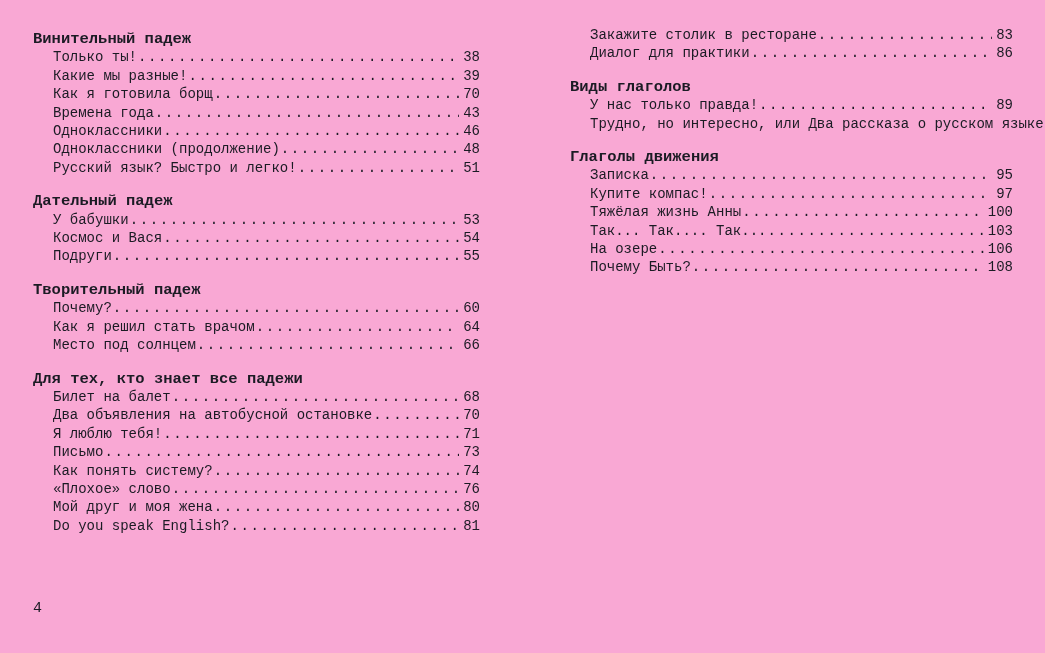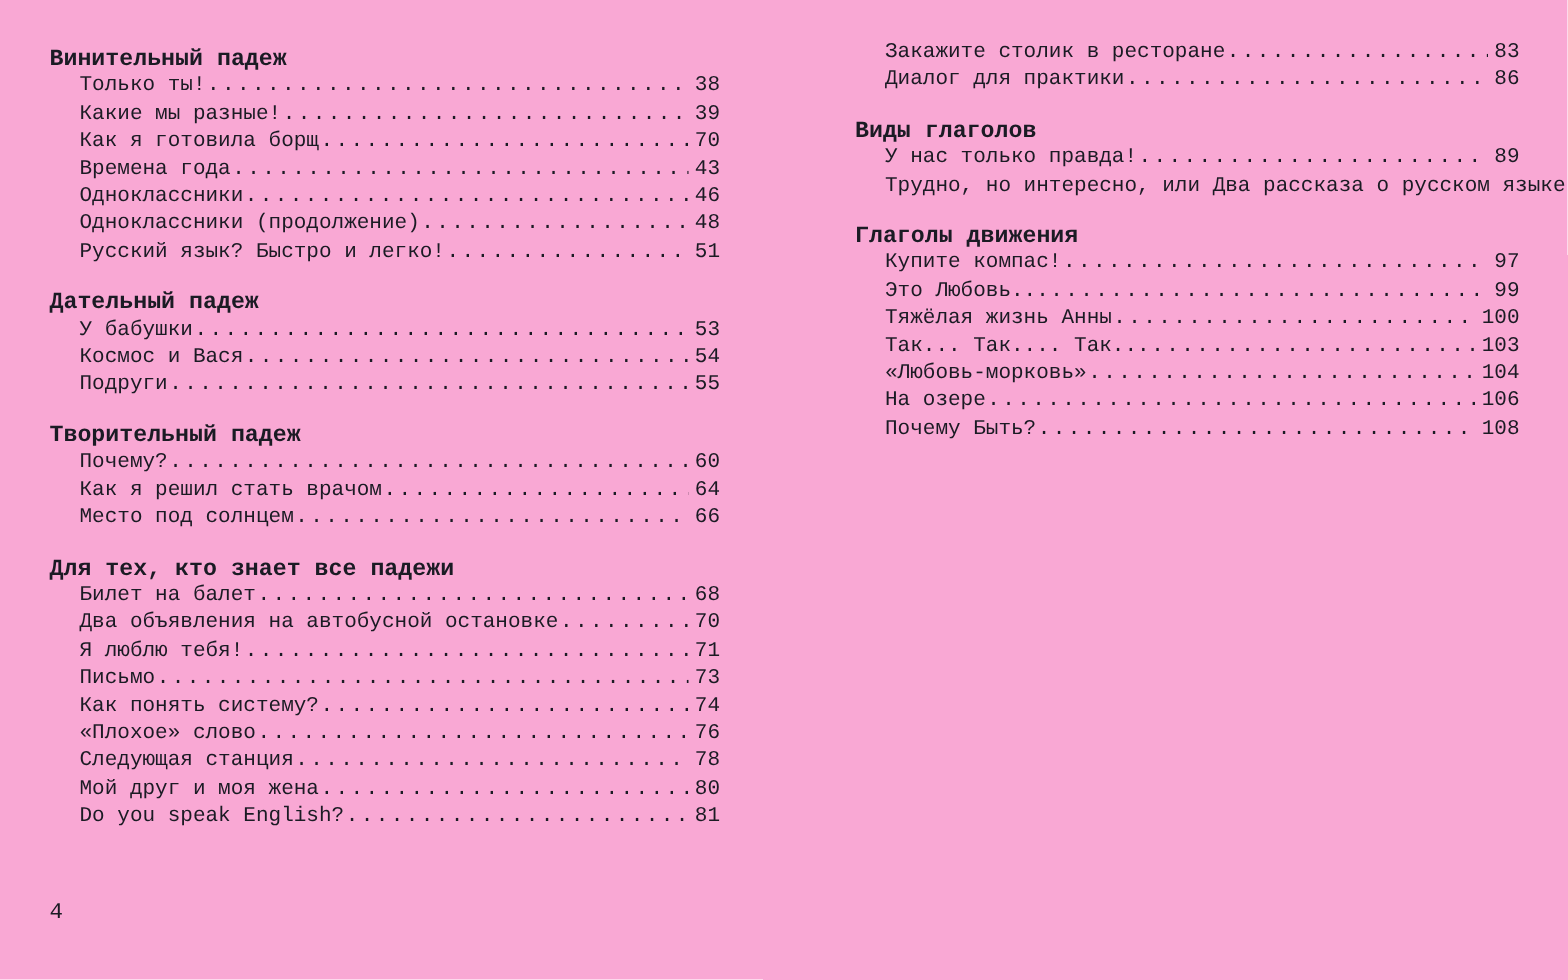--- a/index.html
+++ b/index.html
@@ -187,25 +187,20 @@
             <span class="entry-title">Как понять систему?</span>
             <span class="entry-leader"></span>
             <span class="entry-page">74</span>
           </div>
           <div class="toc-entry">
             <span class="entry-title">«Плохое» слово</span>
             <span class="entry-leader"></span>
             <span class="entry-page">76</span>
           </div>
           <div class="toc-entry">
-            <span class="entry-title">Следующая станция</span>
-            <span class="entry-leader"></span>
-            <span class="entry-page">78</span>
-          </div>
-          <div class="toc-entry">
             <span class="entry-title">Мой друг и моя жена</span>
             <span class="entry-leader"></span>
             <span class="entry-page">80</span>
           </div>
           <div class="toc-entry">
             <span class="entry-title">Do you speak English?</span>
             <span class="entry-leader"></span>
             <span class="entry-page">81</span>
           </div>
         </div>
@@ -238,43 +233,38 @@
             <span class="entry-title">Трудно, но интересно, или Два рассказа о русском языке</span>
             <span class="entry-leader"></span>
             <span class="entry-page">92</span>
           </div>
         </div>
       </div>
       <div class="toc-block">
         <div class="toc-header">Глаголы движения</div>
         <div class="toc-entries">
           <div class="toc-entry">
+            <span class="entry-title">Записка</span>
+            <span class="entry-leader"></span>
+            <span class="entry-page">95</span>
+          </div>
+          <div class="toc-entry">
             <span class="entry-title">Купите компас!</span>
             <span class="entry-leader"></span>
             <span class="entry-page">97</span>
           </div>
           <div class="toc-entry">
-            <span class="entry-title">Это Любовь...</span>
-            <span class="entry-leader"></span>
-            <span class="entry-page">99</span>
-          </div>
-          <div class="toc-entry">
             <span class="entry-title">Тяжёлая жизнь Анны</span>
             <span class="entry-leader"></span>
             <span class="entry-page">100</span>
           </div>
           <div class="toc-entry">
             <span class="entry-title">Так... Так.... Так...</span>
             <span class="entry-leader"></span>
             <span class="entry-page">103</span>
-          </div>
-          <div class="toc-entry">
-            <span class="entry-title">«Любовь-морковь»</span>
-            <span class="entry-leader"></span>
-            <span class="entry-page">104</span>
           </div>
           <div class="toc-entry">
             <span class="entry-title">На озере</span>
             <span class="entry-leader"></span>
             <span class="entry-page">106</span>
           </div>
           <div class="toc-entry">
             <span class="entry-title">Почему Быть?</span>
             <span class="entry-leader"></span>
             <span class="entry-page">108</span>

